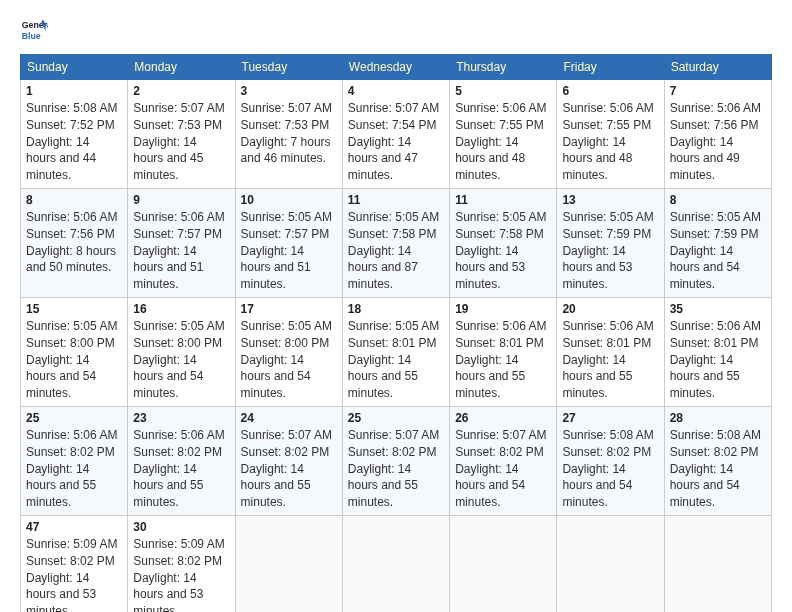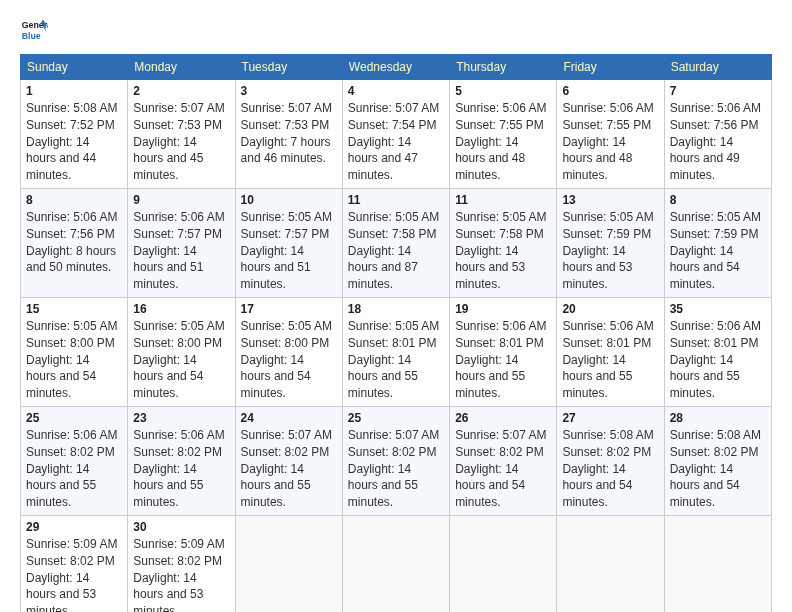--- a/index.html
+++ b/index.html
@@ -351,21 +351,21 @@
         <span class="day-number">28</span>
         <div class="day-info">
           <span>Sunrise: </span><span>5:08 AM</span><br>
           <span>Sunset: </span><span>8:02 PM</span><br>
           <span>Daylight: 14 hours and 54 minutes.</span>
         </div>
       </td>
         </tr>
         <tr>
           <td>
-        <span class="day-number">29</span>
+        <span class="day-number">47</span>
         <div class="day-info">
           <span>Sunrise: </span><span>5:09 AM</span><br>
           <span>Sunset: </span><span>8:02 PM</span><br>
           <span>Daylight: 14 hours and 53 minutes.</span>
         </div>
       </td>
           <td>
         <span class="day-number">30</span>
         <div class="day-info">
           <span>Sunrise: </span><span>5:09 AM</span><br>

